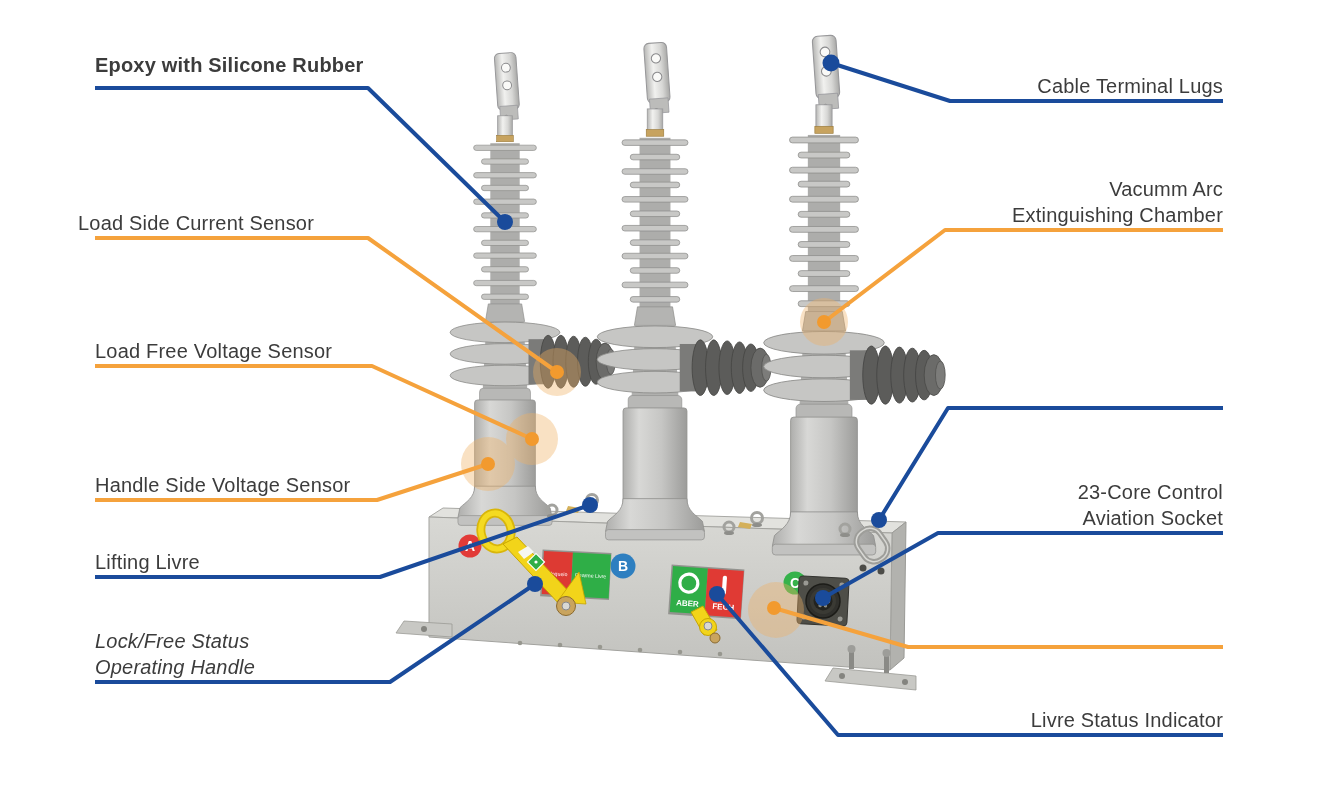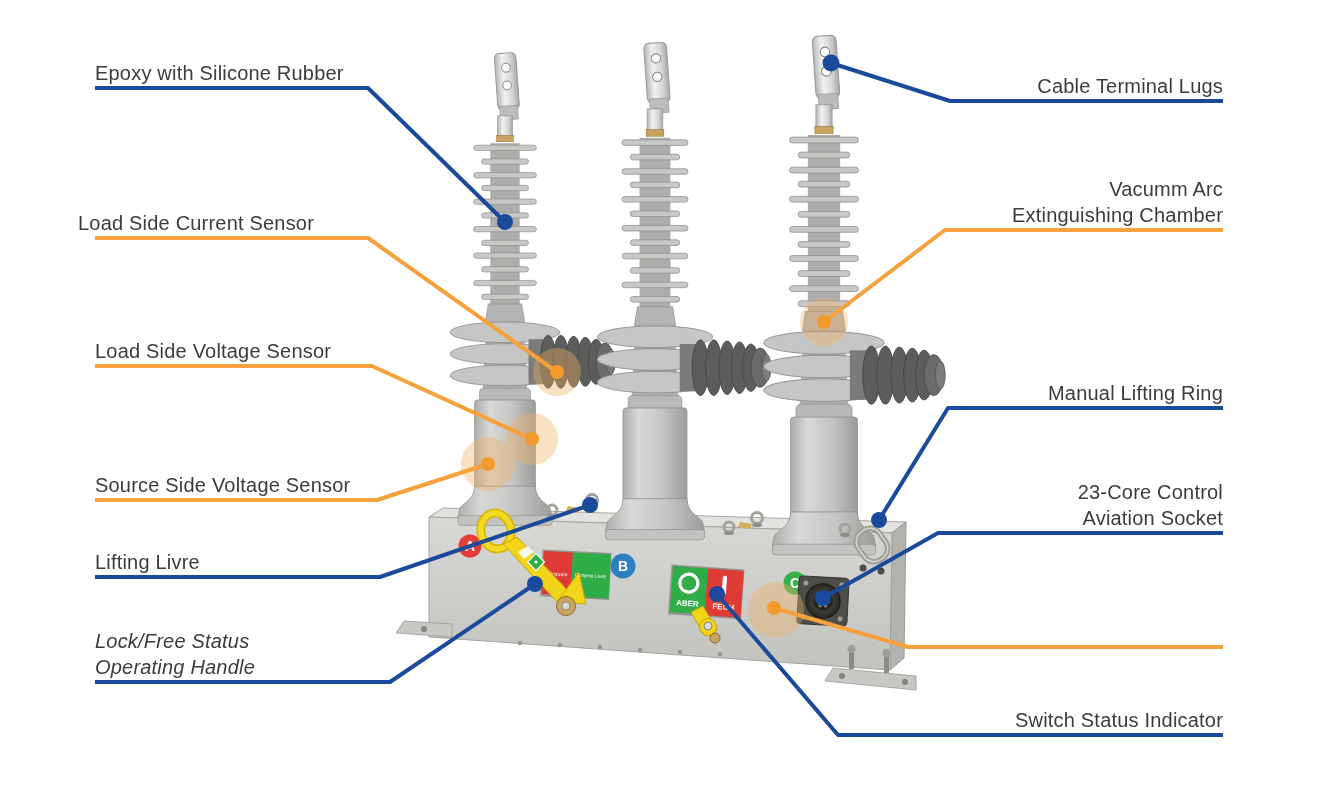--- a/index.html
+++ b/index.html
@@ -249,29 +249,28 @@
     <circle cx="535" cy="584" r="8" fill="#1a4b9b"></circle>
     <circle cx="831" cy="63" r="8.5" fill="#1a4b9b"></circle>
     <circle cx="824" cy="322" r="7" fill="#f29a2e"></circle>
     <circle cx="879" cy="520" r="8" fill="#1a4b9b"></circle>
     <circle cx="823" cy="598" r="8" fill="#1a4b9b"></circle>
     <circle cx="774" cy="608" r="7" fill="#f29a2e"></circle>
     <circle cx="717" cy="594" r="8" fill="#1a4b9b"></circle>
   </g>
 </svg>
 
-<div class="callout" style="left:95px;top:60px;">Epoxy with Silicone Rubber</div>
+<div class="callout" style="left:95px;top:52px;font-weight:bold;">Epoxy with Silicone Rubber</div>
 <div class="callout" style="left:78px;top:210px;">Load Side Current Sensor</div>
-<div class="callout" style="left:95px;top:338px;">Load Side Voltage Sensor</div>
-<div class="callout" style="left:95px;top:472px;">Source Side Voltage Sensor</div>
+<div class="callout" style="left:95px;top:338px;">Load Free Voltage Sensor</div>
+<div class="callout" style="left:95px;top:472px;">Handle Side Voltage Sensor</div>
 <div class="callout" style="left:95px;top:549px;">Lifting Livre</div>
 <div class="callout" style="left:95px;top:628px;font-style:italic;">Lock/Free Status
 Operating Handle</div>
 
 <div class="callout right" style="right:98px;top:73px;">Cable Terminal Lugs</div>
 <div class="callout right" style="right:98px;top:176px;">Vacumm Arc
 Extinguishing Chamber</div>
-<div class="callout right" style="right:98px;top:380px;">Manual Lifting Ring</div>
 <div class="callout right" style="right:98px;top:479px;">23-Core Control
 Aviation Socket</div>
-<div class="callout right" style="right:98px;top:707px;">Switch Status Indicator</div>
+<div class="callout right" style="right:98px;top:707px;">Livre Status Indicator</div>
 
 </div>
 
 </body></html>

